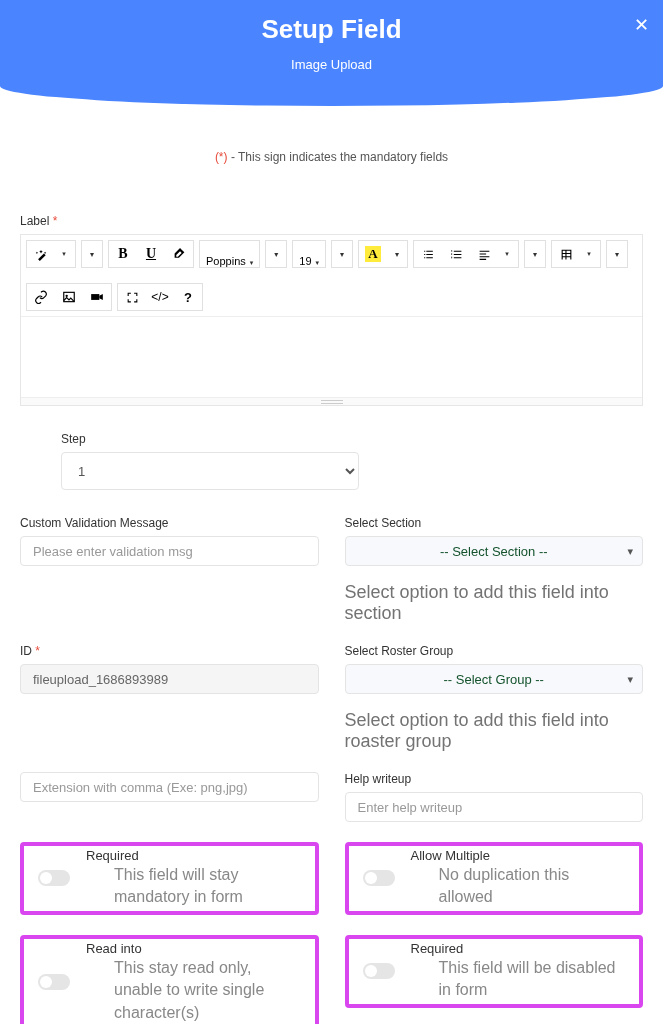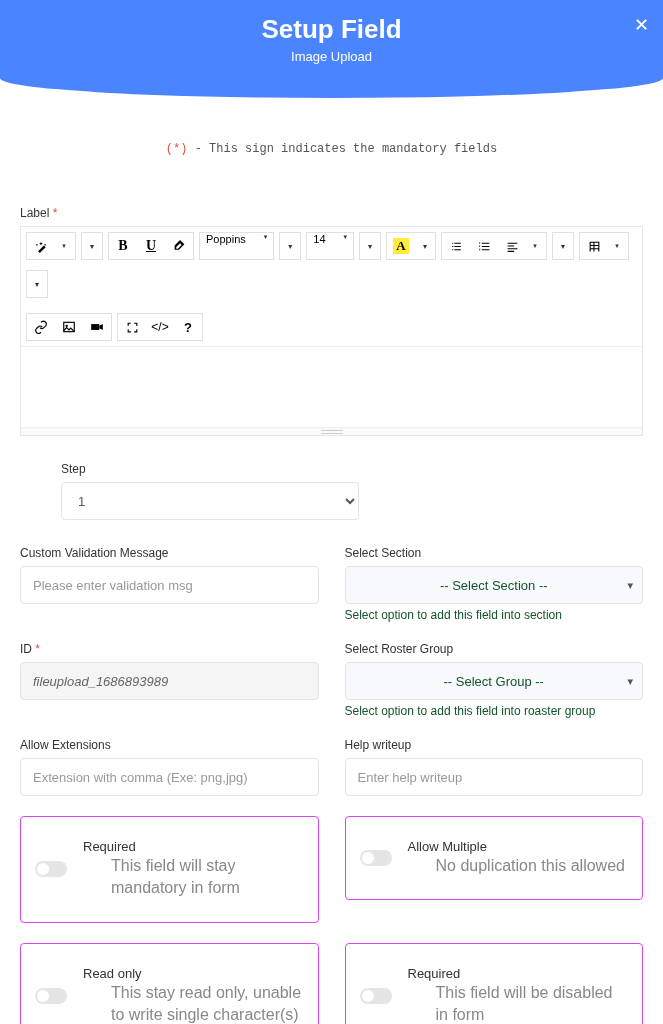--- a/index.html
+++ b/index.html
@@ -10,40 +10,39 @@
       background: #fff;
     }
     .header {
       background: #4A84FF;
       color: #fff;
       text-align: center;
       padding: 14px 0 34px 0;
       position: relative;
       border-radius: 0 0 50% 50% / 0 0 20px 20px;
     }
-    .header-title { font-size: 26px; font-weight: 600; margin-bottom: 4px; }
+    .header-title { font-size: 26px; font-weight: 600; margin-bottom: 12px; }
     .header-subtitle { font-size: 13px; font-weight: 400; }
     .close-x {
       position: absolute;
       right: 14px;
       top: 14px;
       font-size: 18px;
       color: #fff;
       cursor: pointer;
       font-weight: 300;
     }
     
     .content { padding: 0 20px; }
     
     .mandatory-note {
       text-align: center;
       font-size: 12px;
       color: #555;
       margin: 44px 0 50px 0;
-      font-family: Liberation Mono, monospace;
     }
     .mandatory-note .star { color: #e74c3c; }
     
     .form-label {
       font-size: 12px;
       color: #333;
       margin-bottom: 6px;
       display: block;
     }
     .req-star { color: #e74c3c; }
@@ -76,22 +75,22 @@
       justify-content: center;
       font-size: 13px;
       cursor: pointer;
       color: #000;
     }
     .tb-btn.narrow { width: 20px; }
     .tb-dd {
       padding: 0 6px;
       font-size: 11px;
       display: inline-flex;
-      align-items: flex-start;
-      gap: 20px;
+      align-items: flex-end;
+      gap: 6px;
       cursor: pointer;
       height: 26px;
       color: #000;
     }
     .caret {
       font-size: 8px;
       color: #333;
     }
     .caret-sm {
       font-size: 7px;
@@ -126,30 +125,30 @@
       border-top: 1px solid #ccc;
       border-bottom: 1px solid #ccc;
     }
     
     .form-row { display: flex; gap: 26px; margin-bottom: 20px; }
     .form-col { flex: 1; }
     .form-full { margin-bottom: 26px; }
     
     .text-input, .select-input {
       width: 100%;
-      height: 38px;
+      height: 30px;
       border: 1px solid #e4e4e4;
       border-radius: 4px;
       padding: 0 12px;
       font-size: 13px;
       color: #555;
       background: #fff;
     }
     .text-input::placeholder { color: #999; }
-    .text-input.readonly { background: #f5f5f5; color: #666; font-style: italic; }
+    .text-input.readonly { background: #f5f5f5; color: #666; }
     .select-input { background: #f7f9fc; text-align: center; text-align-last: center; color: #14532d; appearance: none; position: relative; }
     .select-wrap { position: relative; }
     .select-wrap::after {
       content: "▾";
       position: absolute;
       right: 10px;
       top: 50%;
       transform: translateY(-50%);
       font-size: 11px;
       color: #555;
@@ -160,29 +159,29 @@
       height: 38px;
       border: 1px solid #e4e4e4;
       border-radius: 4px;
       padding: 0 12px;
       font-size: 13px;
       background: #fff;
       color: #555;
     }
     
     .helper-text {
-      font-size: 12px;
-      color: #14532d;
-      margin-top: 4px;
+      font-size: 18px;
+      color: #737373;
+      margin-top: 16px;
     }
     
     .toggle-card {
-      border: 1px solid #d946ef;
+      border: 4px solid #d946ef;
       border-radius: 4px;
-      padding: 22px 14px;
+      padding: 2px 14px;
       display: flex;
       align-items: center;
       gap: 16px;
       min-height: 64px;
     }
     .toggle-switch {
       width: 32px;
       height: 16px;
       background: #e5e5e5;
       border-radius: 10px;
@@ -271,21 +270,21 @@
             <span class="caret-sm">▾</span>
           </span>
       </div>
       <div class="tb-group">
         <span class="tb-btn narrow">
             <span class="caret">▾</span>
           </span>
       </div>
       <div class="tb-group">
         <span class="tb-dd">
-            <span>14</span> 
+            <span>19</span> 
             <span class="caret-sm">▾</span>
           </span>
       </div>
       <div class="tb-group">
         <span class="tb-btn narrow">
             <span class="caret">▾</span>
           </span>
       </div>
       <div class="tb-group">
         <span class="tb-btn">
@@ -405,21 +404,20 @@
         <select class="select-input">
           <option>-- Select Group --</option>
         </select>
       </div>
       <div class="helper-text">Select option to add this field into roaster group</div>
     </div>
   </div>
 
   <div class="form-row">
     <div class="form-col">
-      <label class="form-label">Allow Extensions</label>
       <input class="text-input" placeholder="Extension with comma (Exe: png,jpg)" style="">
     </div>
     <div class="form-col">
       <label class="form-label">Help writeup</label>
       <input class="text-input" placeholder="Enter help writeup" style="">
     </div>
   </div>
 
   <div class="form-row">
     <div class="form-col">
@@ -440,21 +438,21 @@
         </div>
       </div>
     </div>
   </div>
 
   <div class="form-row">
     <div class="form-col">
       <div class="toggle-card">
         <div class="toggle-switch"></div>
         <div>
-          <div class="toggle-label">Read only</div>
+          <div class="toggle-label">Read into</div>
           <div class="toggle-desc">This stay read only, unable to write single character(s)</div>
         </div>
       </div>
     </div>
     <div class="form-col">
       <div class="toggle-card">
         <div class="toggle-switch"></div>
         <div>
           <div class="toggle-label">Required</div>
           <div class="toggle-desc">This field will be disabled in form</div>

